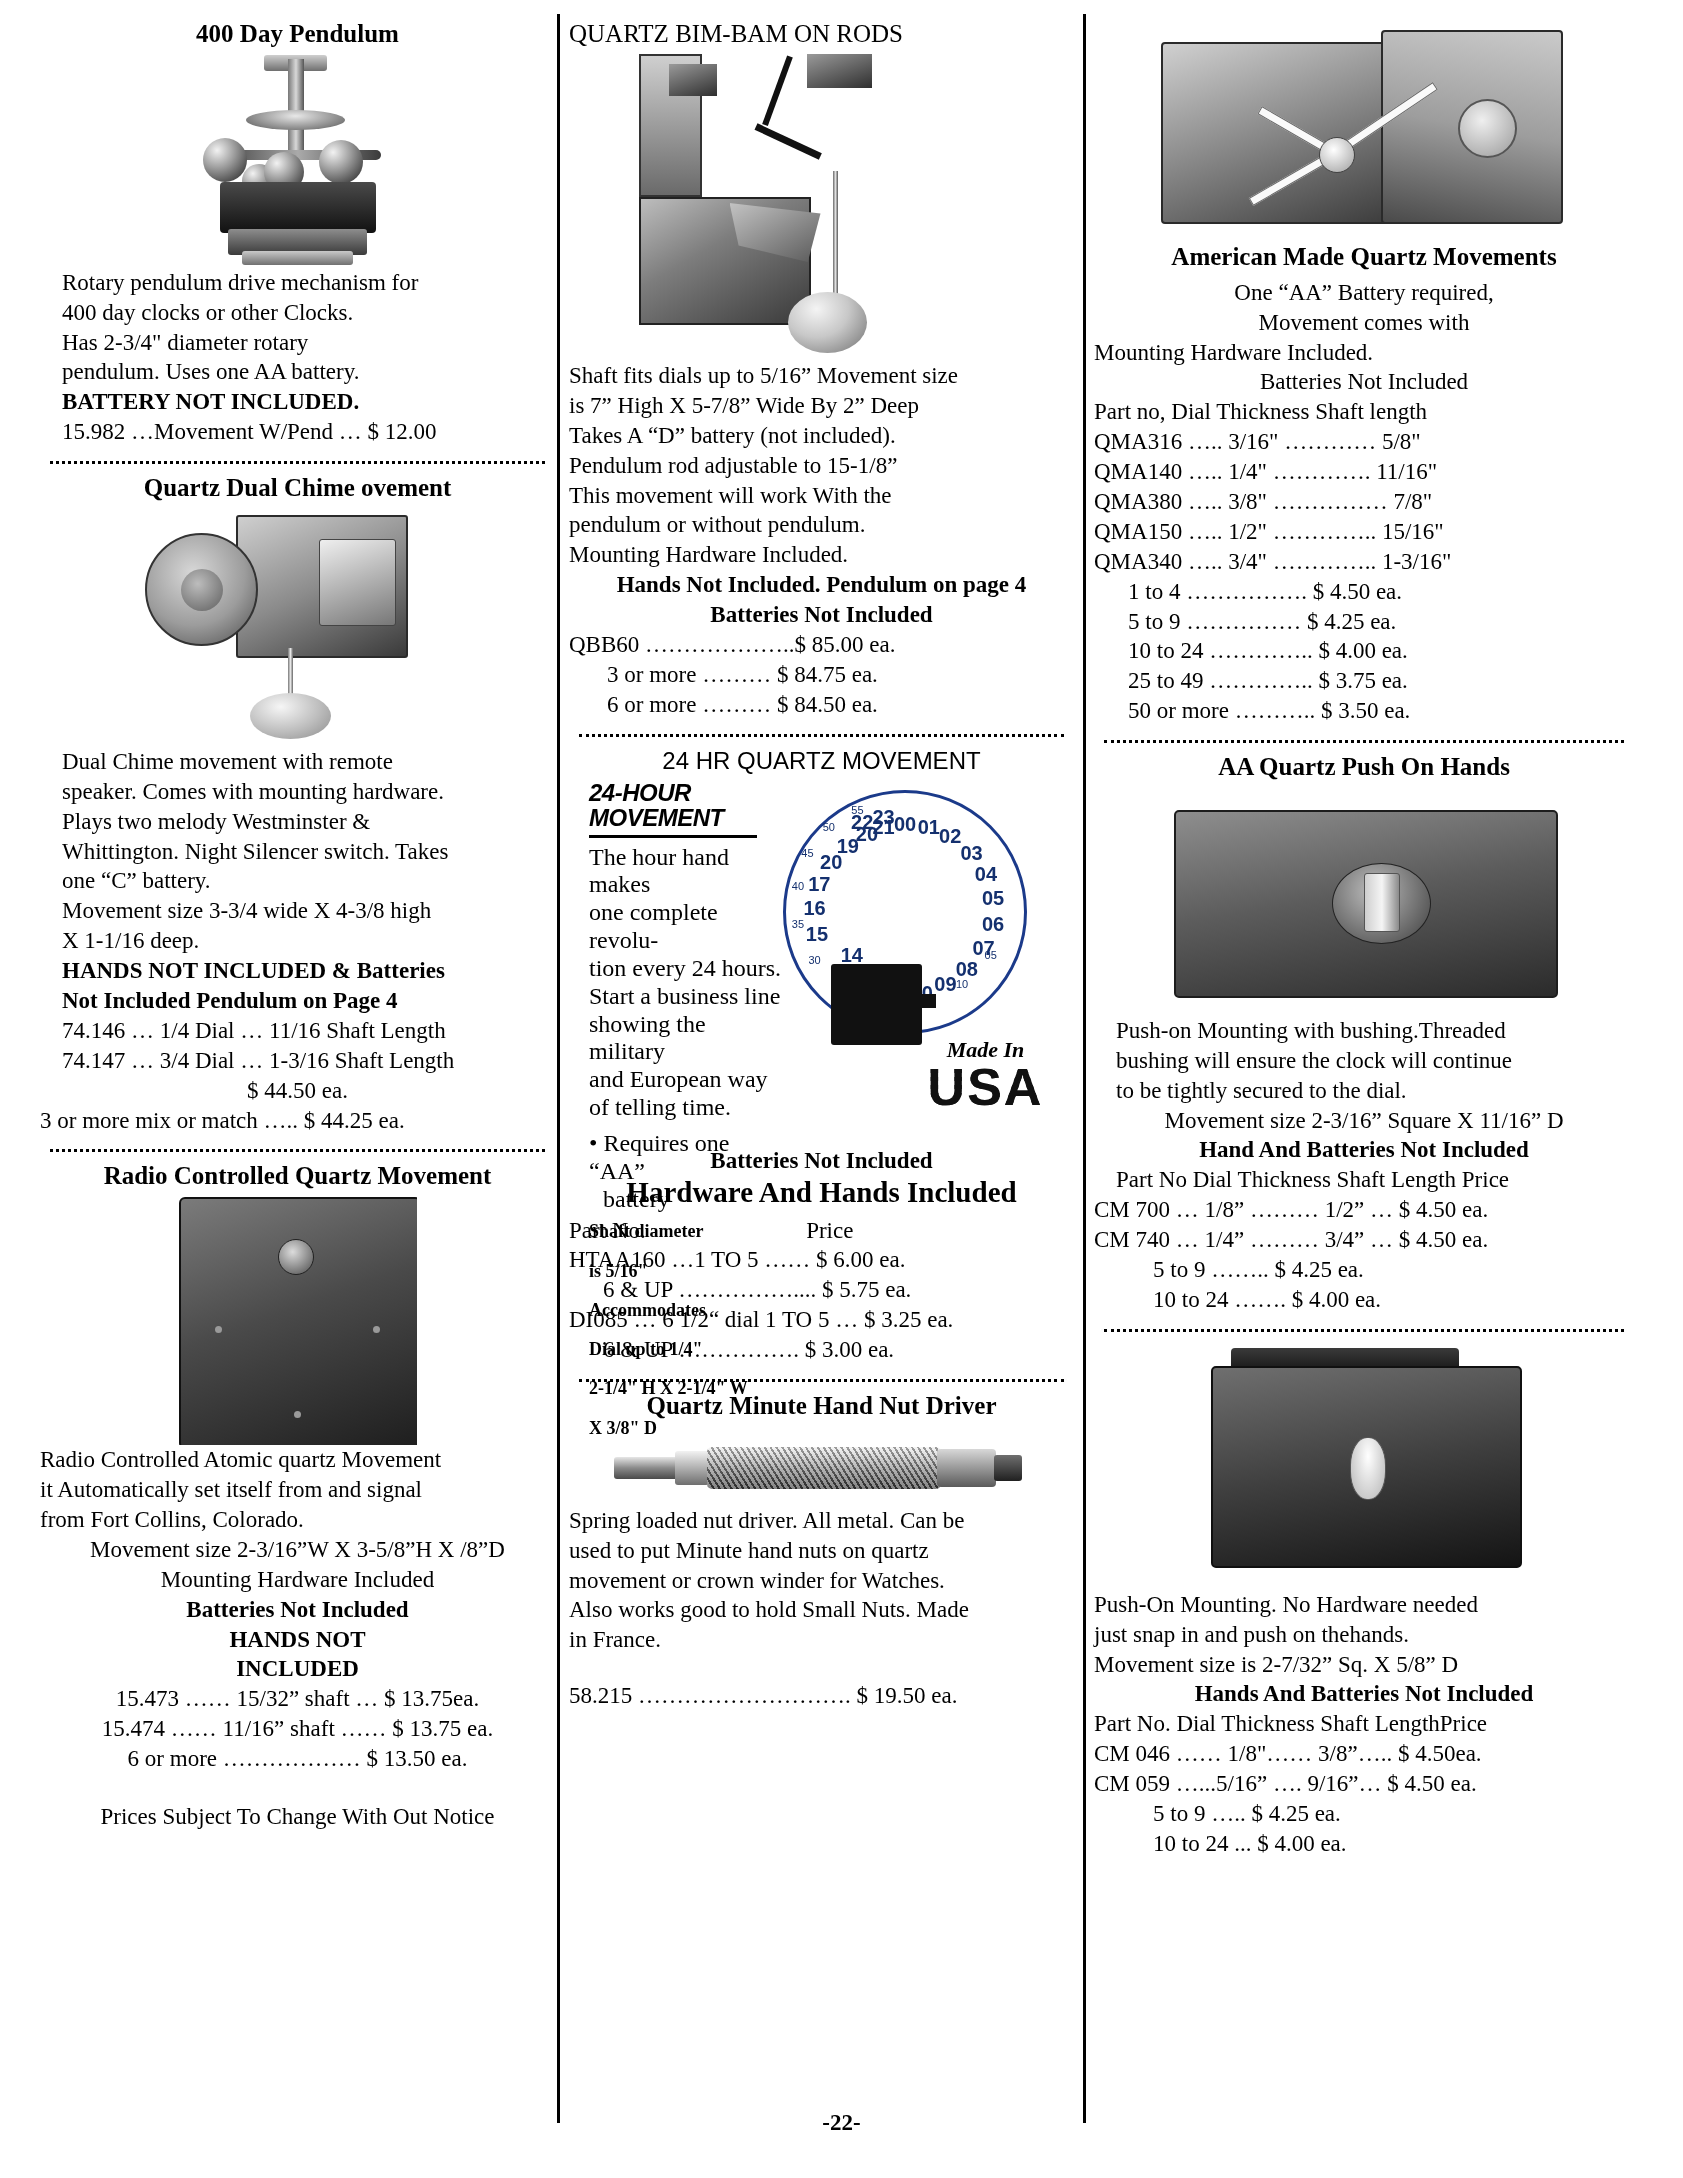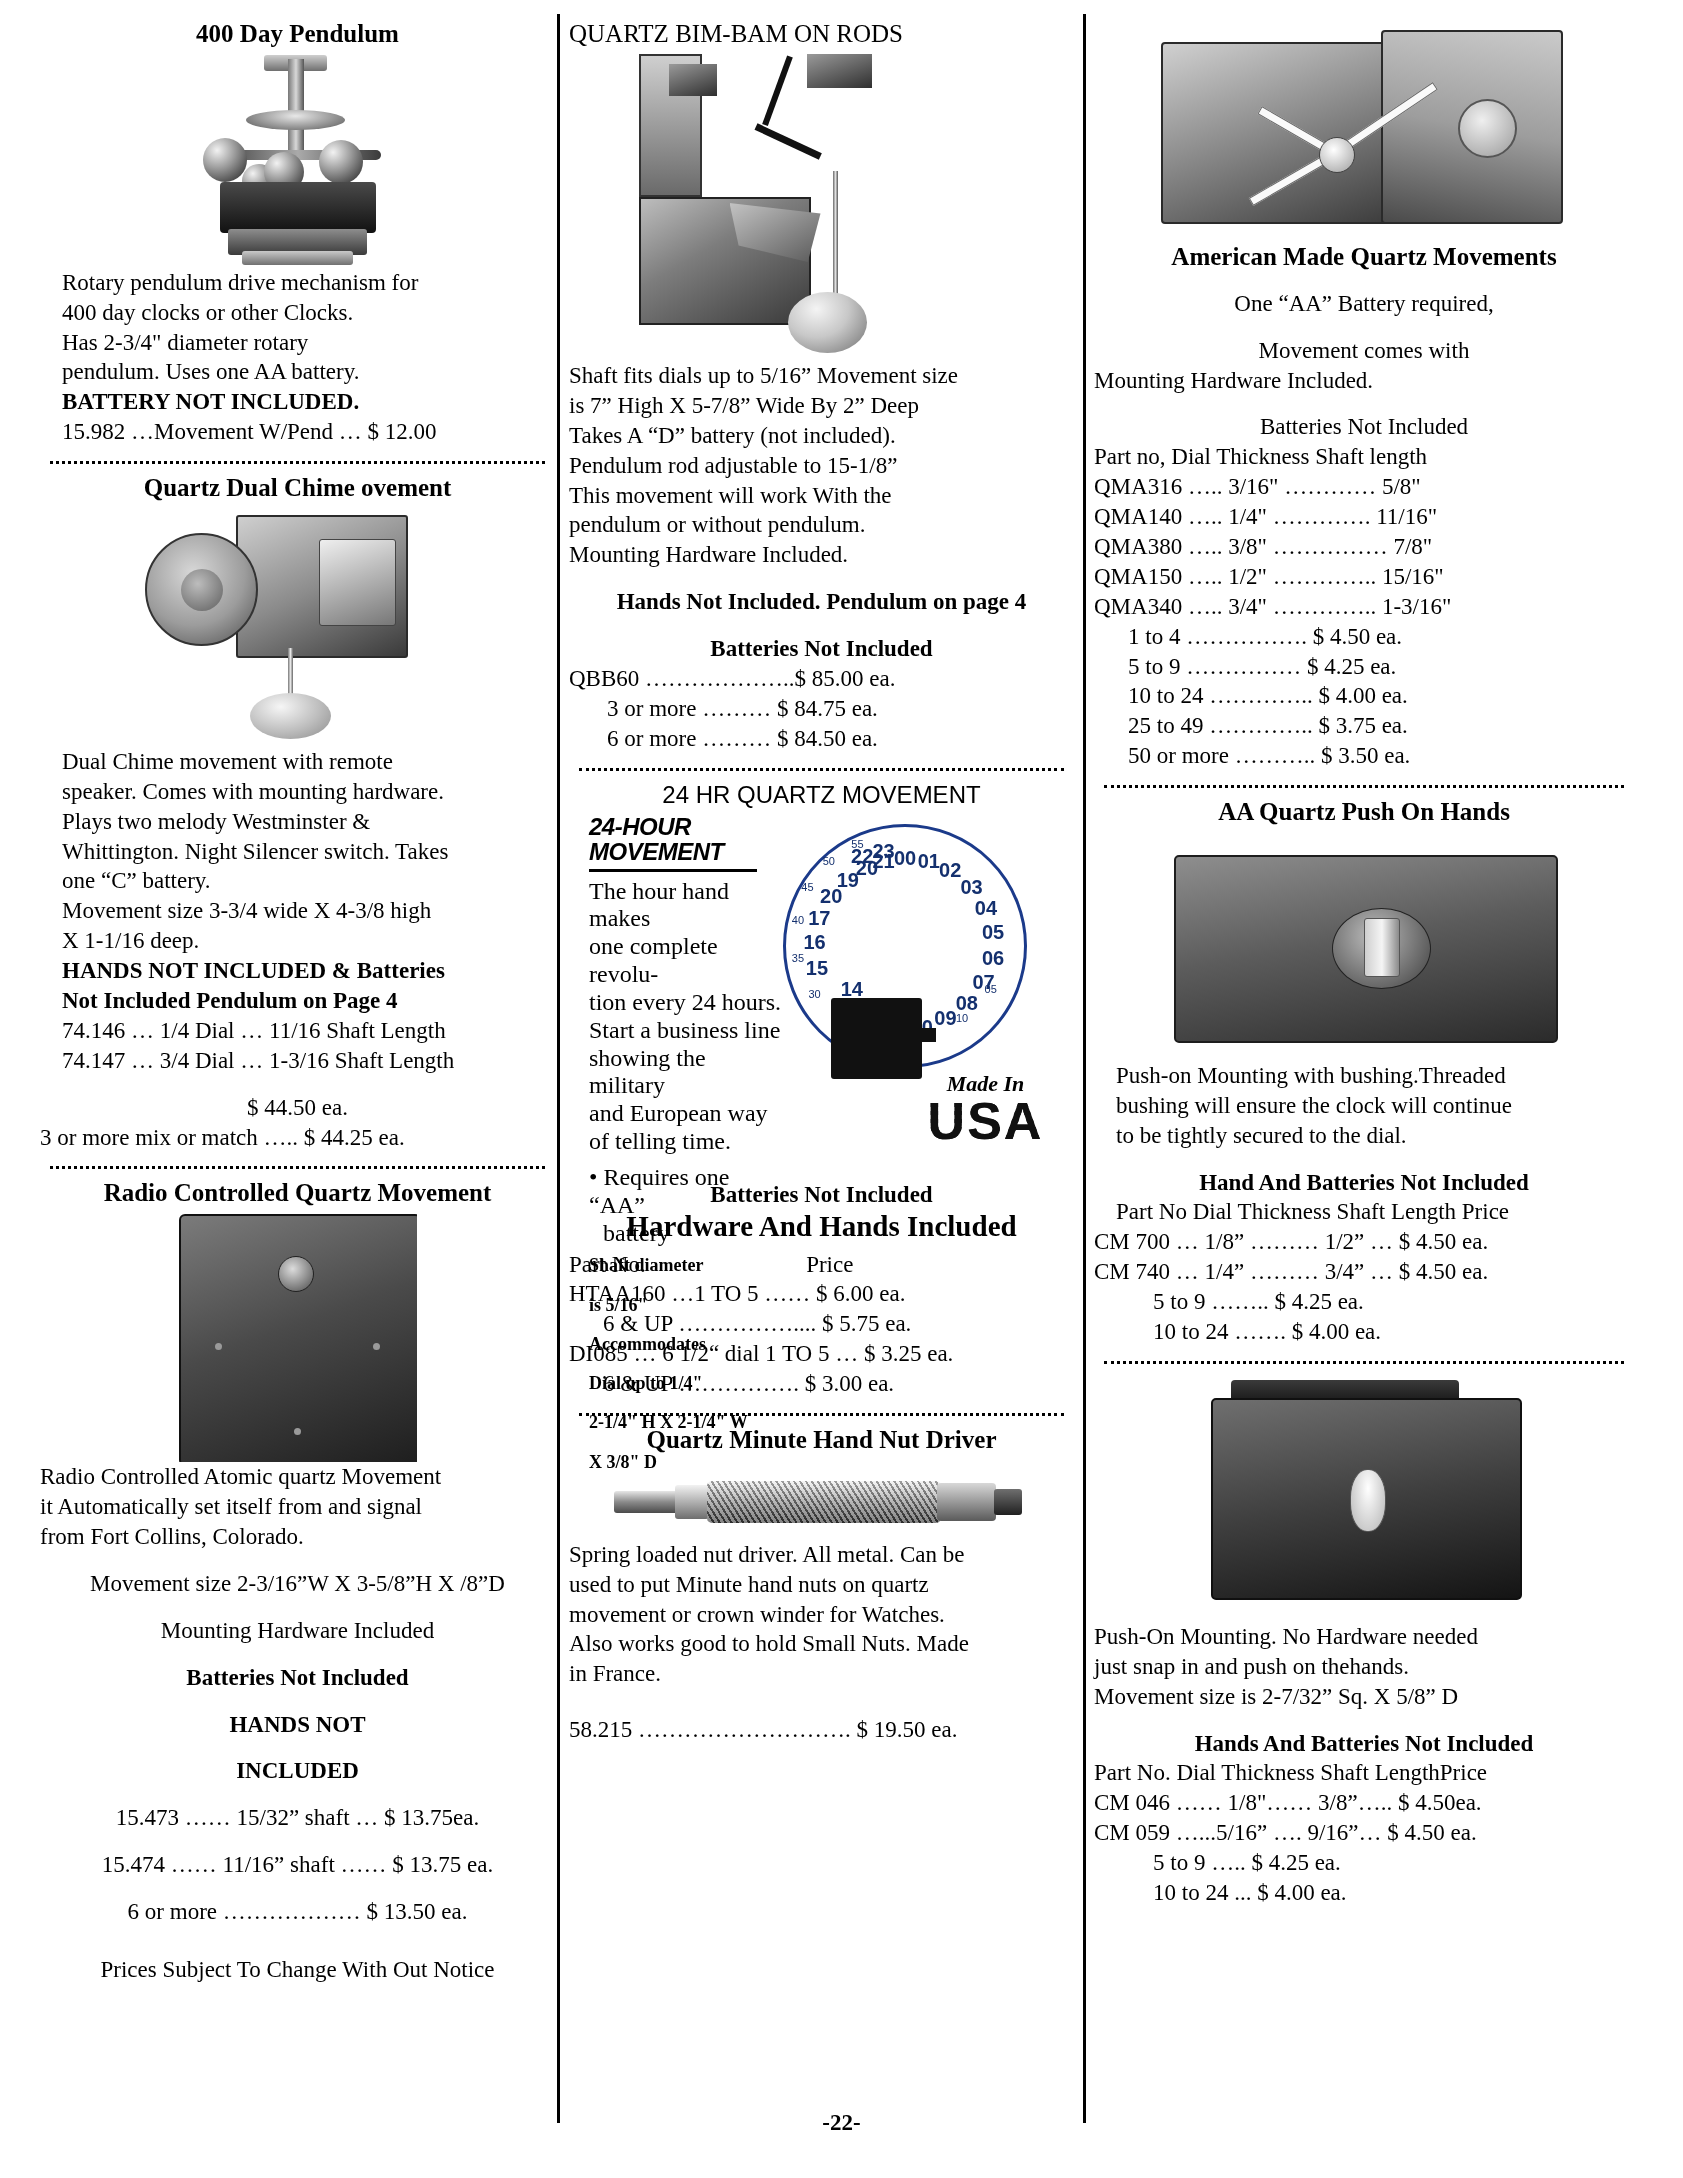--- a/index.html
+++ b/index.html
@@ -52,21 +52,21 @@
     font-weight: bold;
     text-align: left;
     margin: 0 0 6px 0;
   }
   .body-text {
     font-size: 23px;
     line-height: 1.30;
     margin: 0;
   }
   .body-text.indent { padding-left: 22px; }
-  .center { text-align: center; margin-top: 17px; }
+  .center { text-align: center; }
   .bold { font-weight: bold; }
   .just { text-align: justify; }
 
   .dotrule {
     border: 0;
     border-top: 3px dotted #000;
     margin: 14px 10px 10px 10px;
     height: 0;
   }
 
@@ -628,20 +628,21 @@
 
       <div class="photo ph-push">
         <div class="body"></div>
         <div class="ring"></div>
         <div class="shaft"></div>
       </div>
 
       <p class="body-text indent">Push-on Mounting with bushing.Threaded</p>
       <p class="body-text indent">bushing will  ensure the clock will continue</p>
       <p class="body-text indent">to be tightly secured to the dial.</p>
+      <p class="body-text center">Movement size 2-3/16” Square X 11/16” D</p>
       <p class="body-text center bold">Hand And  Batteries Not Included</p>
       <p class="body-text indent">Part No   Dial Thickness  Shaft Length  Price</p>
       <p class="body-text">CM 700 … 1/8” ……… 1/2” … $ 4.50 ea.</p>
       <p class="body-text">CM 740 … 1/4” ……… 3/4” … $ 4.50 ea.</p>
       <p class="body-text" style="padding-left:59px;">5 to 9 …….. $ 4.25 ea.</p>
       <p class="body-text" style="padding-left:59px;">10 to 24 ……. $ 4.00 ea.</p>
     </div>
 
     <hr class="dotrule">
 

